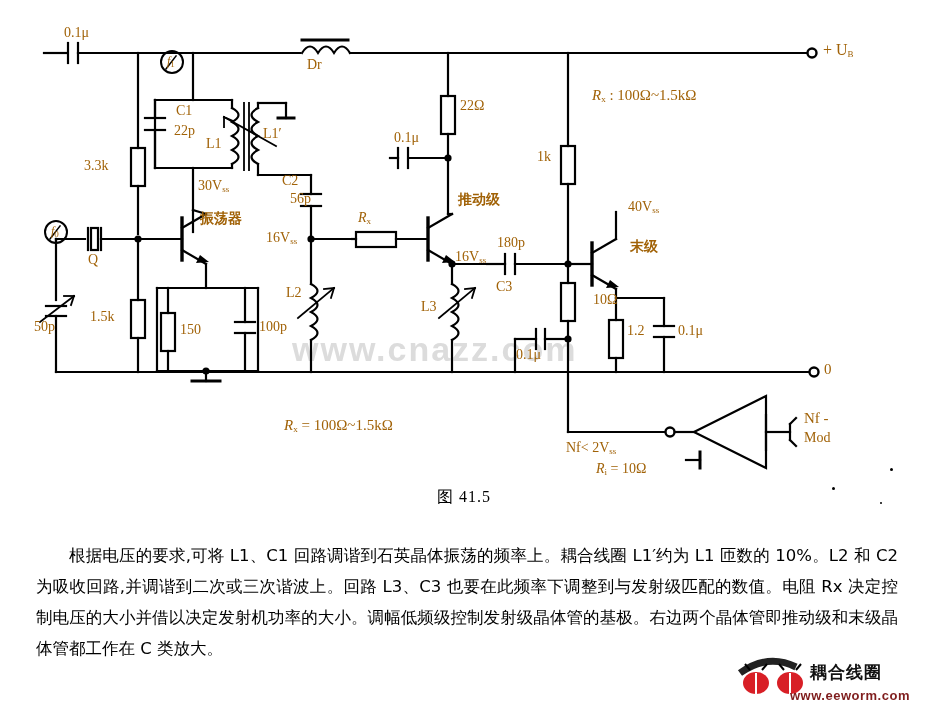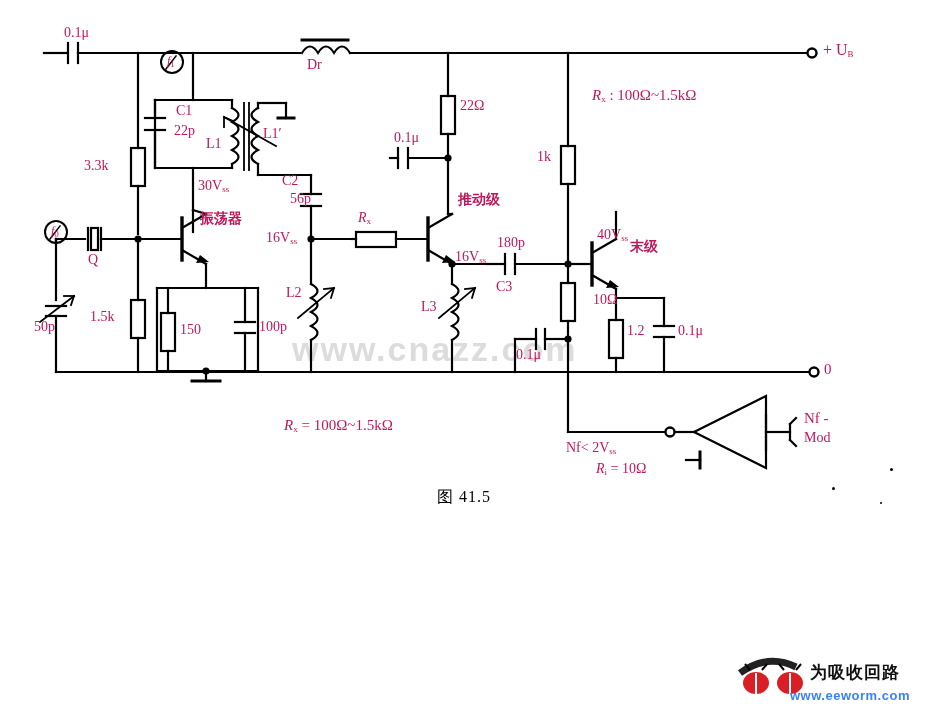--- a/index.html
+++ b/index.html
@@ -1,40 +1,40 @@
 <!DOCTYPE html>
 <html><head>
 <meta charset="utf-8">
 <style>
   html,body{margin:0;padding:0;background:#fff;}
   body{width:928px;height:719px;overflow:hidden;
        font-family:"Liberation Serif","DejaVu Serif",serif;color:#000;}
   #root{position:relative;width:928px;height:719px;background:#ffffff;}
   #schematic{position:absolute;left:0;top:0;width:928px;height:500px;}
   .lbl{position:absolute;font-family:"Liberation Serif","DejaVu Serif",serif;
-       font-size:14px;line-height:1;white-space:nowrap;color:#be185d;}
+       font-size:14px;line-height:1;white-space:nowrap;color:#a16207;}
   .lbl.cn{font-family:"DejaVu Sans","Liberation Sans",sans-serif;font-weight:bold;font-size:14px;}
   .sub{font-size:9px;vertical-align:-2px;}
   .ital{font-style:italic;}
   #caption{position:absolute;left:0;top:487px;width:928px;text-align:center;
            font-size:16px;letter-spacing:1px;}
   #caption .cnq{font-family:"DejaVu Sans","Liberation Sans",sans-serif;}
   #bodytext{position:absolute;left:36px;top:540px;width:862px;
             font-family:"DejaVu Sans","Liberation Sans",sans-serif;
             font-size:16.5px;line-height:31px;text-align:justify;}
   #bodytext p{margin:0;text-indent:2em;}
   #watermark-center{position:absolute;left:292px;top:330px;
      font-family:"Liberation Sans","DejaVu Sans",sans-serif;
      font-size:34px;font-weight:bold;color:#dcdcdc;letter-spacing:2px;
      pointer-events:none;}
   #wm-logo{position:absolute;right:6px;bottom:4px;width:190px;height:76px;}
   #wm-logo .wm-cn{position:absolute;left:78px;top:22px;font-size:17px;font-weight:bold;
      font-family:"DejaVu Sans","Liberation Sans",sans-serif;color:#111;letter-spacing:1px;}
   #wm-logo .wm-url{position:absolute;left:58px;top:49px;font-size:13px;font-weight:bold;
-     font-family:"Liberation Sans","DejaVu Sans",sans-serif;color:#3b82f6;letter-spacing:.5px;}
+     font-family:"Liberation Sans","DejaVu Sans",sans-serif;color:#7f1d1d;letter-spacing:.5px;}
   .speck{position:absolute;background:#000;border-radius:50%;}
 </style>
 </head>
 <body>
 
 <div id="root">
 
   <div id="watermark-center">www.cnazz.com</div>
 
   <svg id="schematic" viewBox="0 0 928 500">
@@ -273,21 +273,21 @@
   <div class="lbl" style="left:516px;top:348px;">0.1μ</div>
   <div class="lbl" style="left:627px;top:324px;">1.2</div>
   <div class="lbl" style="left:678px;top:324px;">0.1μ</div>
 
   <div class="lbl" style="left:167px;top:55px;font-size:12px;"><span class="ital">f</span><span class="sub">1</span></div>
   <div class="lbl" style="left:51px;top:225px;font-size:12px;"><span class="ital">f</span><span class="sub">0</span></div>
 
   <div class="lbl" style="left:198px;top:179px;"><span>30V</span><span class="sub">ss</span></div>
   <div class="lbl" style="left:266px;top:231px;"><span>16V</span><span class="sub">ss</span></div>
   <div class="lbl" style="left:455px;top:250px;"><span>16V</span><span class="sub">ss</span></div>
-  <div class="lbl" style="left:597px;top:200px;margin-top:28px;"><span>40V</span><span class="sub">ss</span></div>
+  <div class="lbl" style="left:628px;top:200px;"><span>40V</span><span class="sub">ss</span></div>
 
   <div class="lbl cn" style="left:200px;top:211px;">振荡器</div>
   <div class="lbl cn" style="left:458px;top:192px;">推动级</div>
   <div class="lbl cn" style="left:630px;top:239px;">末级</div>
 
   <div class="lbl" style="left:823px;top:42px;font-size:16px;"><span>+ U</span><span class="sub">B</span></div>
   <div class="lbl" style="left:824px;top:362px;font-size:15px;">0</div>
 
   <div class="lbl" style="left:592px;top:88px;font-size:15px;"><span class="ital">R</span><span class="sub">x</span><span> : 100Ω~1.5kΩ</span></div>
   <div class="lbl" style="left:284px;top:418px;font-size:15px;"><span class="ital">R</span><span class="sub">x</span><span> = 100Ω~1.5kΩ</span></div>
@@ -300,30 +300,33 @@
 
   <div class="speck" style="left:890px;top:468px;width:3px;height:3px;"></div>
   <div class="speck" style="left:832px;top:487px;width:3px;height:3px;"></div>
   <div class="speck" style="left:880px;top:502px;width:2px;height:2px;"></div>
 
   <div id="caption">
     <span class="cnq">图</span>
     <span>41.5</span>
   </div>
 
+  <div id="bodytext">
+    <p>根据电压的要求,可将 L1、C1 回路调谐到石英晶体振荡的频率上。耦合线圈 L1′约为 L1 匝数的 10%。L2 和 C2 为吸收回路,并调谐到二次或三次谐波上。回路 L3、C3 也要在此频率下调整到与发射级匹配的数值。电阻 Rx 决定控制电压的大小并借以决定发射机功率的大小。调幅低频级控制发射级晶体管的基极。右边两个晶体管即推动级和末级晶体管都工作在 C 类放大。</p>
+  </div>
 
   <div id="wm-logo">
     <svg width="190" height="76" viewBox="0 0 190 76">
       <path d="M8,34 q28,-20 56,-6" stroke="#222" stroke-width="7" fill="none"></path>
       <ellipse cx="24" cy="44" rx="13" ry="11" fill="#d81f26"></ellipse>
       <ellipse cx="58" cy="44" rx="13" ry="11" fill="#d81f26"></ellipse>
       <line x1="24" y1="34" x2="24" y2="55" stroke="#fff" stroke-width="2"></line>
       <line x1="58" y1="34" x2="58" y2="55" stroke="#fff" stroke-width="2"></line>
       <line x1="18" y1="31" x2="13" y2="25" stroke="#000" stroke-width="2"></line>
       <line x1="30" y1="31" x2="35" y2="25" stroke="#000" stroke-width="2"></line>
       <line x1="52" y1="31" x2="47" y2="25" stroke="#000" stroke-width="2"></line>
       <line x1="64" y1="31" x2="69" y2="25" stroke="#000" stroke-width="2"></line>
     </svg>
-    <div class="wm-cn">为吸收回路</div>
+    <div class="wm-cn">耦合线圈</div>
     <div class="wm-url">www.eeworm.com</div>
   </div>
 
 </div>
 
 </body></html>

